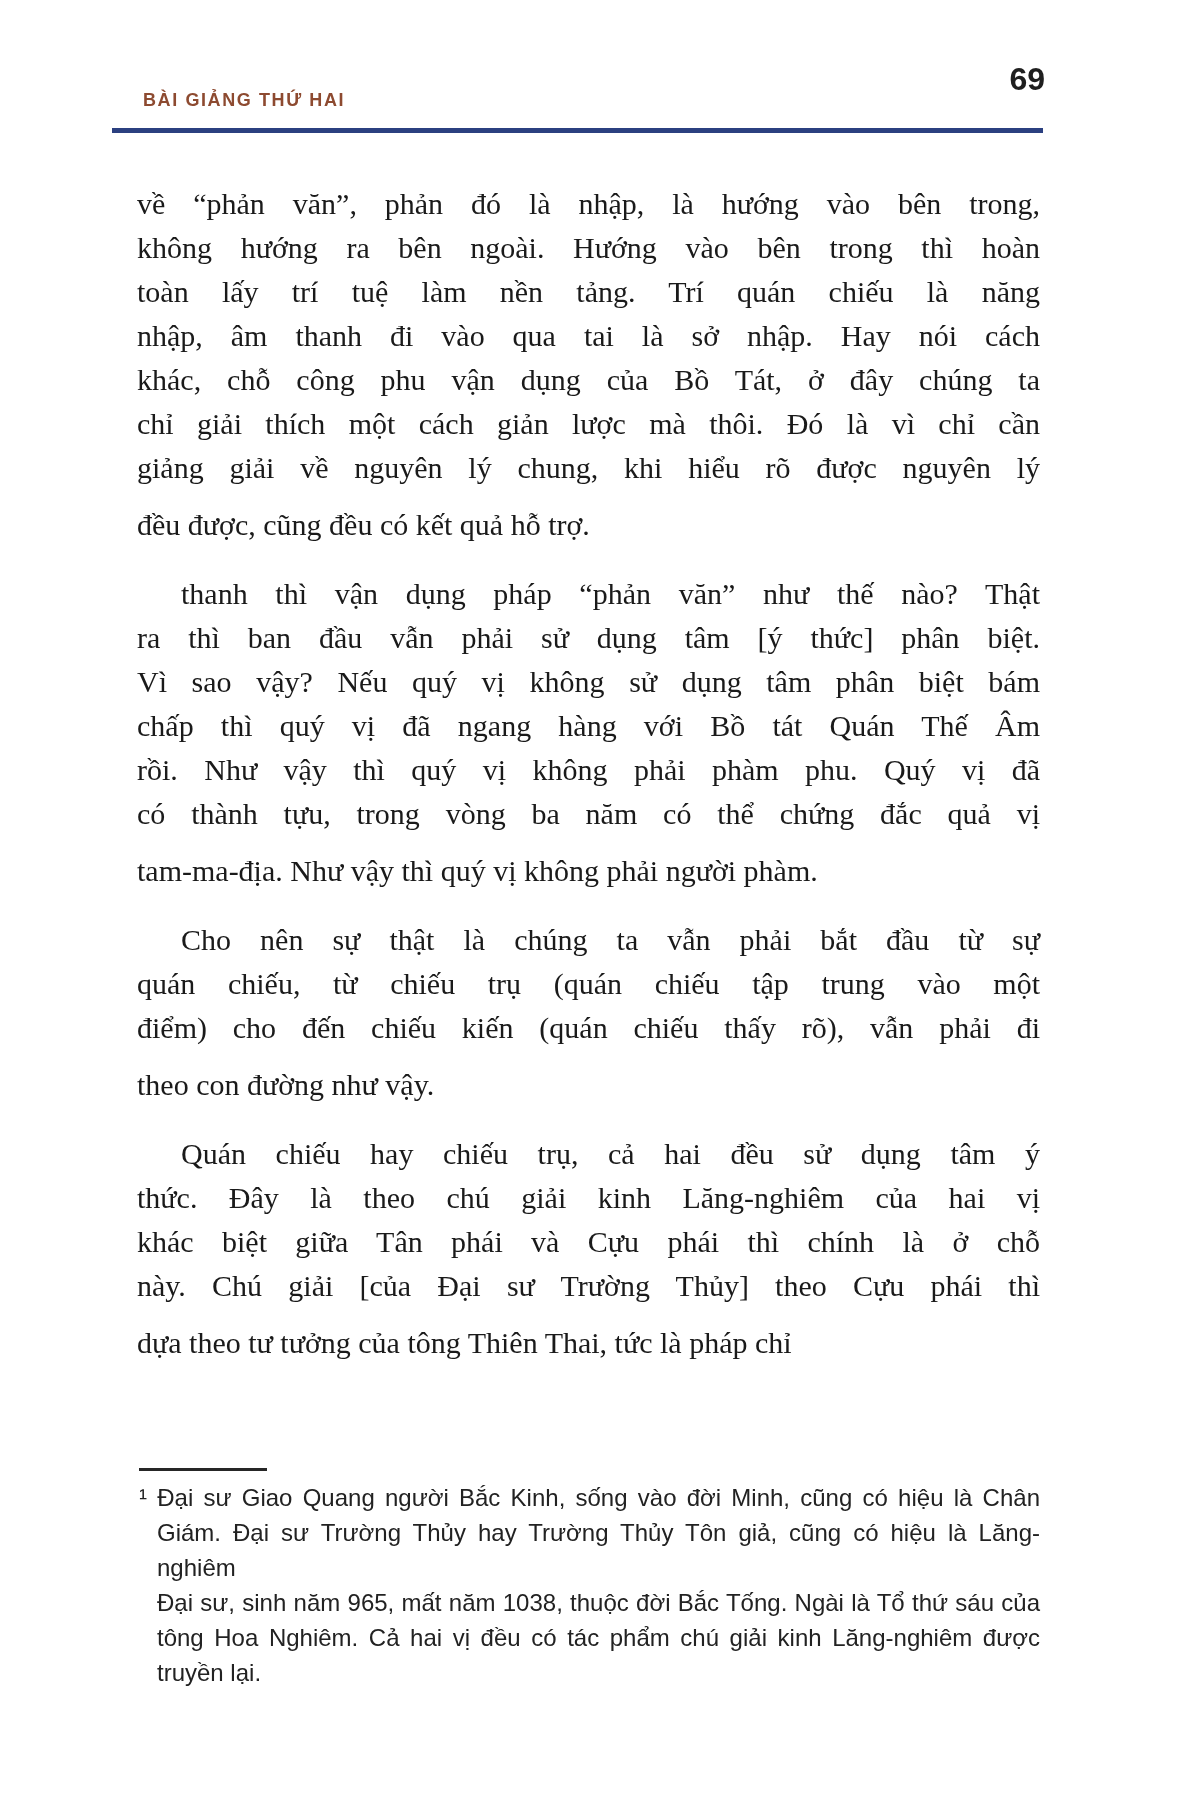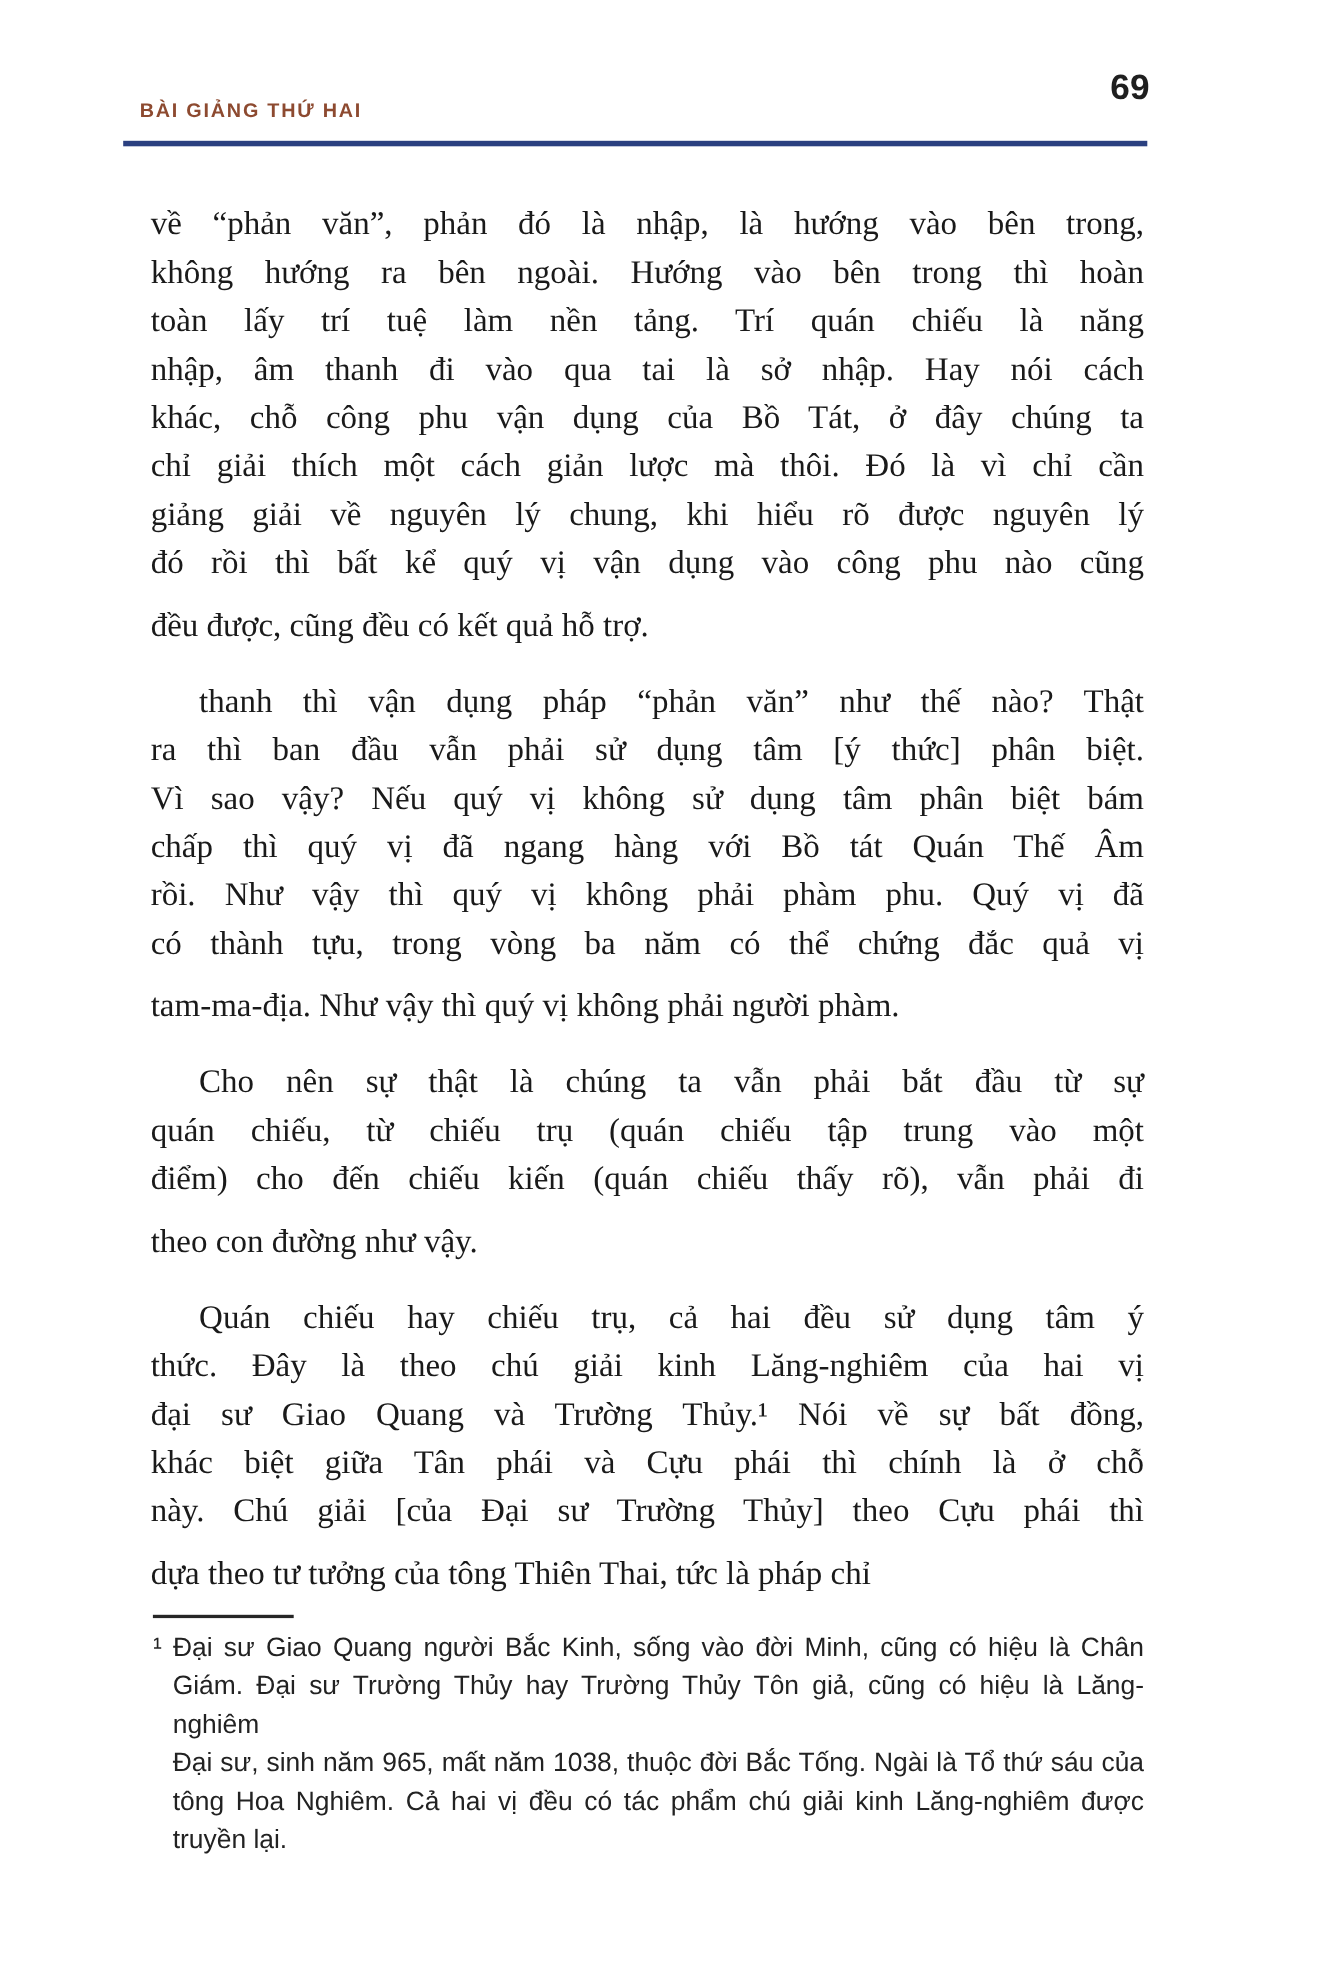--- a/index.html
+++ b/index.html
@@ -7,21 +7,21 @@
     position:relative;
     width:1200px; height:1800px;
     margin:0 auto;
     background:#ffffff;
     overflow:hidden;
     font-family:"Liberation Serif","DejaVu Serif",serif;
     color:#1a1a1a;
   }
   
   .running-head {
-    position:absolute; left:127px; top:90px;
+    position:absolute; left:143px; top:90px;
     font-family:"Liberation Sans","DejaVu Sans",sans-serif;
     font-weight:bold; font-size:18px; letter-spacing:1.6px;
     color:#8d4a30;
   }
   .page-number {
     position:absolute; right:155px; top:61px;
     font-family:"Liberation Sans","DejaVu Sans",sans-serif;
     font-weight:bold; font-size:32px; color:#1f1f1f;
   }
   .head-rule {
@@ -67,42 +67,40 @@
 
   <main class="body-text" style="color: rgb(26, 26, 26);">
       <div class="para">
         <div class="line first">về “phản văn”, phản đó là nhập, là hướng vào bên trong,</div>
         <div class="line">không hướng ra bên ngoài. Hướng vào bên trong thì hoàn</div>
         <div class="line">toàn lấy trí tuệ làm nền tảng. Trí quán chiếu là năng</div>
         <div class="line">nhập, âm thanh đi vào qua tai là sở nhập. Hay nói cách</div>
         <div class="line">khác, chỗ công phu vận dụng của Bồ Tát, ở đây chúng ta</div>
         <div class="line">chỉ giải thích một cách giản lược mà thôi. Đó là vì chỉ cần</div>
         <div class="line">giảng giải về nguyên lý chung, khi hiểu rõ được nguyên lý</div>
-        <div class="line">đó rồi thì bất kể quý vị vận dụng vào công phu nào cũng</div>
         <div class="line last">đều được, cũng đều có kết quả hỗ trợ.</div>
       </div>
       <div class="para indent">
         <div class="line">thanh thì vận dụng pháp “phản văn” như thế nào? Thật</div>
         <div class="line">ra thì ban đầu vẫn phải sử dụng tâm [ý thức] phân biệt.</div>
         <div class="line">Vì sao vậy? Nếu quý vị không sử dụng tâm phân biệt bám</div>
         <div class="line">chấp thì quý vị đã ngang hàng với Bồ tát Quán Thế Âm</div>
         <div class="line">rồi. Như vậy thì quý vị không phải phàm phu. Quý vị đã</div>
         <div class="line">có thành tựu, trong vòng ba năm có thể chứng đắc quả vị</div>
         <div class="line last">tam-ma-địa. Như vậy thì quý vị không phải người phàm.</div>
       </div>
       <div class="para indent">
         <div class="line first">Cho nên sự thật là chúng ta vẫn phải bắt đầu từ sự</div>
         <div class="line">quán chiếu, từ chiếu trụ (quán chiếu tập trung vào một</div>
         <div class="line">điểm) cho đến chiếu kiến (quán chiếu thấy rõ), vẫn phải đi</div>
         <div class="line last">theo con đường như vậy.</div>
       </div>
       <div class="para indent">
         <div class="line first">Quán chiếu hay chiếu trụ, cả hai đều sử dụng tâm ý</div>
         <div class="line">thức. Đây là theo chú giải kinh Lăng-nghiêm của hai vị</div>
-        <div class="line">đại sư Giao Quang và Trường Thủy.¹ Nói về sự bất đồng,</div>
         <div class="line">khác biệt giữa Tân phái và Cựu phái thì chính là ở chỗ</div>
         <div class="line">này. Chú giải [của Đại sư Trường Thủy] theo Cựu phái thì</div>
         <div class="line last">dựa theo tư tưởng của tông Thiên Thai, tức là pháp chỉ</div>
       </div>
     </main>
 
   <div class="footnote">
     <div class="fn-rule" style="background: rgb(38, 38, 38);"></div>
     <div>
         <div class="fn-line first">¹ Đại sư Giao Quang người Bắc Kinh, sống vào đời Minh, cũng có hiệu là Chân</div>

